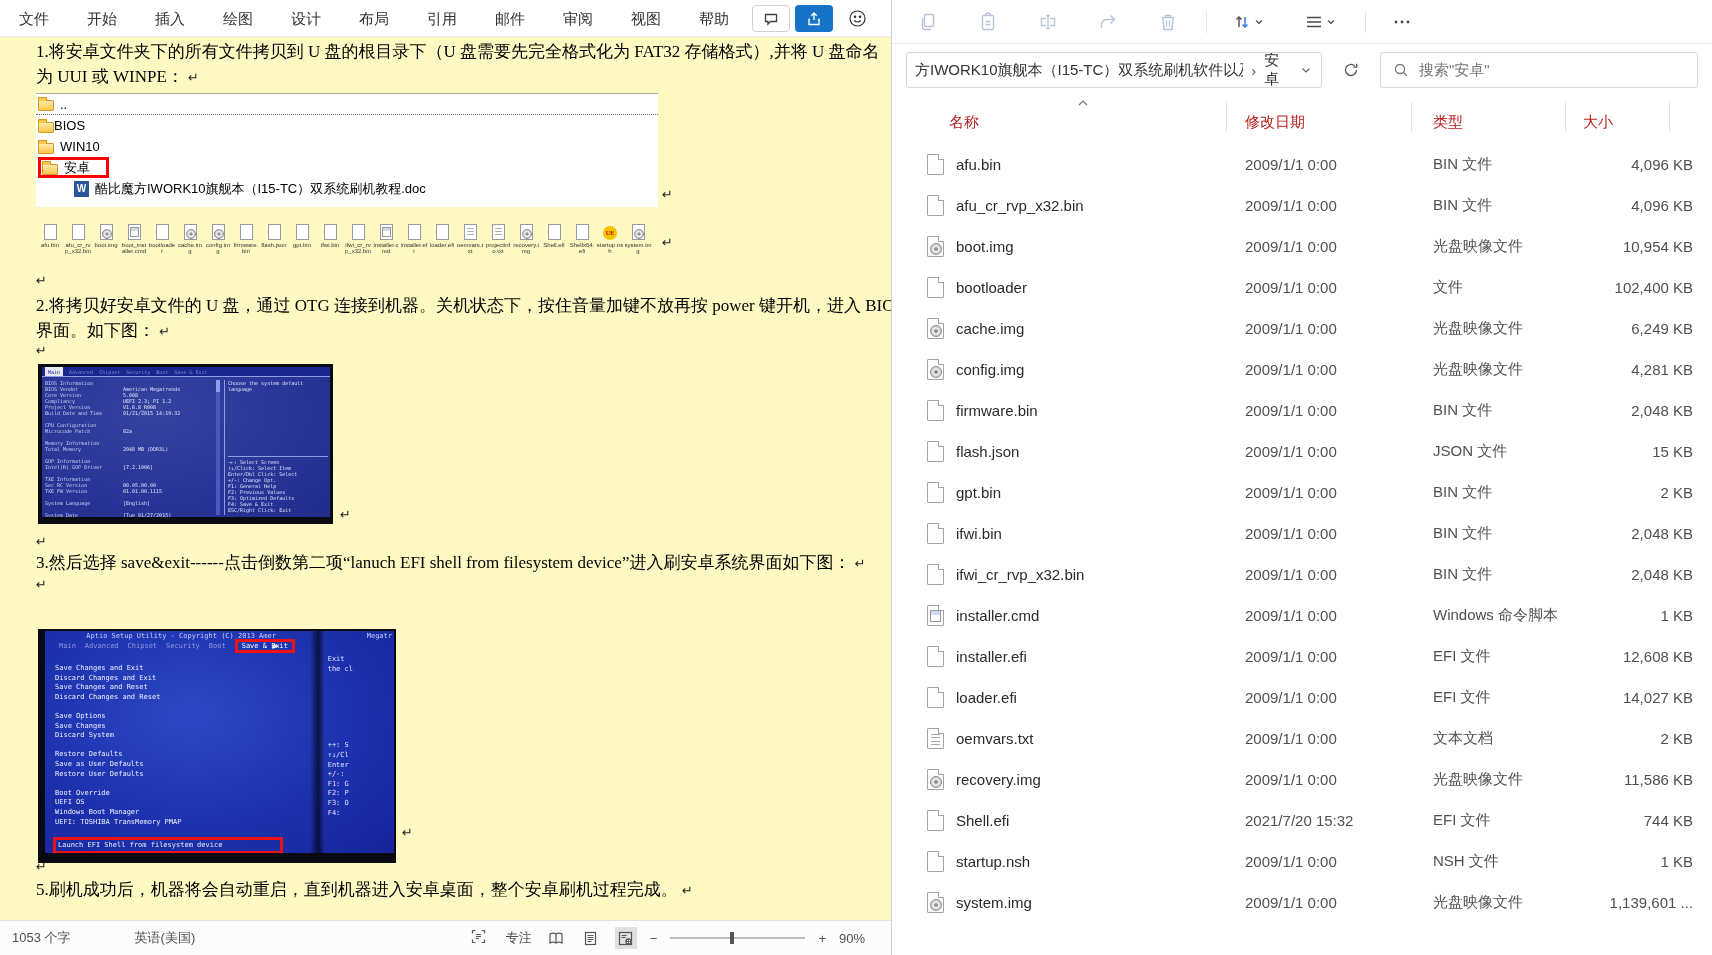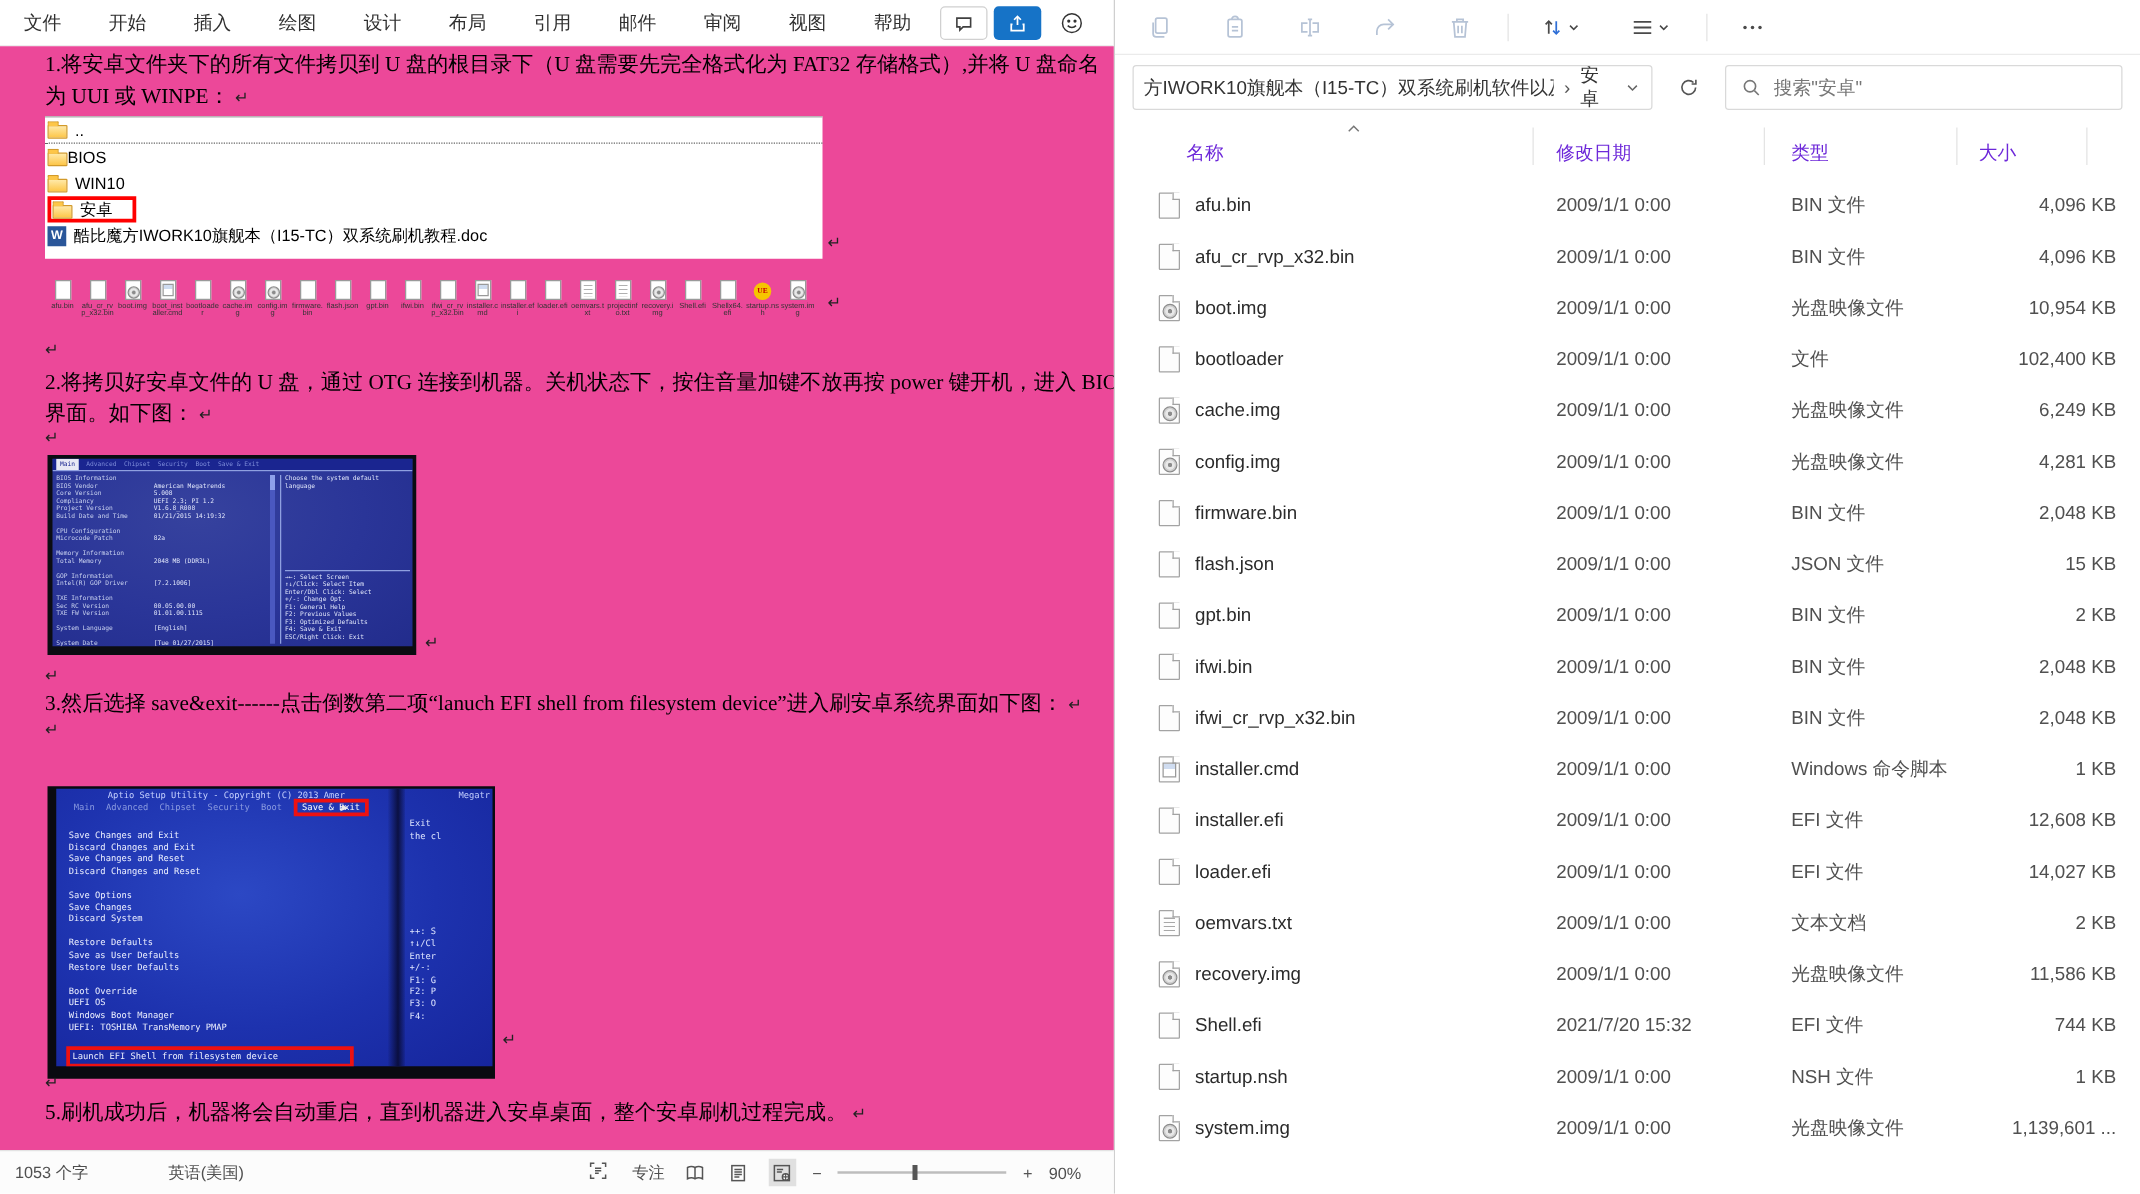--- a/index.html
+++ b/index.html
@@ -10,21 +10,21 @@
   
   .word { width:892px; height:955px; position:relative; background:#fff;
           border-right:1px solid #cfcfcf; flex:none; }
   .tabbar { height:37px; display:flex; align-items:center; border-bottom:1px solid #ededed; position:relative; }
   .tab { font-size:15px; color:#303030; padding:0 19px; line-height:37px; cursor:default; white-space:nowrap; }
   .win-btn { position:absolute; top:5px; height:27px; display:flex; align-items:center; justify-content:center; border-radius:4px; }
   .comment-btn { left:752px; width:38px; background:#fff; border:1px solid #d0d0d0; color:#404040; }
   .share-btn { left:795px; width:38px; background:#1673c7; color:#fff; }
   .smiley-btn { left:842px; width:30px; background:#fff; color:#333; }
 
-  .doc { position:absolute; top:37px; left:0; right:0; bottom:35px; background:#ec4899;
+  .doc { position:absolute; top:37px; left:0; right:0; bottom:35px; background:#fef9c3;
          font-family:"Liberation Serif","DejaVu Serif",serif; color:#000; overflow:hidden; }
   .dline { position:absolute; left:36px; font-size:17px; line-height:25px; white-space:nowrap; }
   .pmark { font-family:"DejaVu Sans",sans-serif; font-size:13px; color:#222; }
   .lonemark { position:absolute; left:36px; }
 
   
   .imgA { position:absolute; left:36px; top:56px; width:622px; height:114px; background:#fff;
           border-top:1px solid #a9a9a9; font-family:"Liberation Sans",sans-serif; }
   .arow { height:21px; display:flex; align-items:center; gap:6px; font-size:13px; color:#000; padding-left:2px; }
   .arow.dotted { border-bottom:1px dotted #666; }
@@ -114,21 +114,21 @@
   .ex-addr { height:52px; display:flex; align-items:center; padding:0 14px; gap:12px; }
   .addr-field { width:416px; height:36px; border:1px solid #d9d9d9; border-radius:3px; display:flex;
                 align-items:center; padding:0 8px; font-size:15px; color:#333; gap:8px; overflow:hidden; }
   .addr-text { white-space:nowrap; overflow:hidden; }
   .addr-sep { color:#555; }
   .addr-chev { margin-left:auto; color:#666; flex:none; }
   .refresh-btn { width:34px; height:34px; display:flex; align-items:center; justify-content:center; color:#555; }
   .search-field { flex:1; height:36px; border:1px solid #d9d9d9; border-radius:3px; display:flex;
                   align-items:center; padding:0 12px; gap:10px; color:#767676; font-size:15px; }
   .ex-head { height:48px; display:flex; align-items:flex-end; padding:0 0 12px 35px; font-size:15px;
-             color:#6d28d9; position:relative; }
+             color:#b91c1c; position:relative; }
   .hc-name { width:318px; padding-left:22px; position:relative; }
   .hc-caret { position:absolute; left:150px; top:-14px; color:#777; }
   .hc-date { width:188px; }
   .hc-type { width:150px; }
   .hc-size { width:110px; }
   .head-sep { position:absolute; top:6px; width:1px; height:30px; background:#e4e4e4; }
   .ex-rows { position:absolute; top:144px; left:0; right:0; bottom:0; overflow:hidden; }
   .frow { height:41px; display:flex; align-items:center; padding-left:35px; font-size:15px; color:#3d3d3d; }
   .fc-name { width:318px; display:flex; align-items:center; gap:12px; color:#2b2b2b; }
   .fc-name span { white-space:nowrap; }
@@ -230,21 +230,21 @@
   </div>
 
   <div class="arow">
     <span class="aredbox">
       <span class="fold-ic"></span>
       <span>安卓</span>
     </span>
   </div>
 
   <div class="arow">
-    <span class="rowbox" style="display: inline-flex; align-items: center; gap: 6px;">
+    <span class="rowbox" style="display: inline-flex; align-items: center; gap: 6px; margin-left: 36px;">
       <span class="wdoc-ic"></span>
       <span>酷比魔方IWORK10旗舰本（I15-TC）双系统刷机教程.doc</span>
     </span>
   </div>
 </div>
     <div class="lonemark pmark" style="left:662px; top:150px;">↵</div>
 
     <div class="strip">
   <div class="strip-item">
     <span class="mini"></span>

